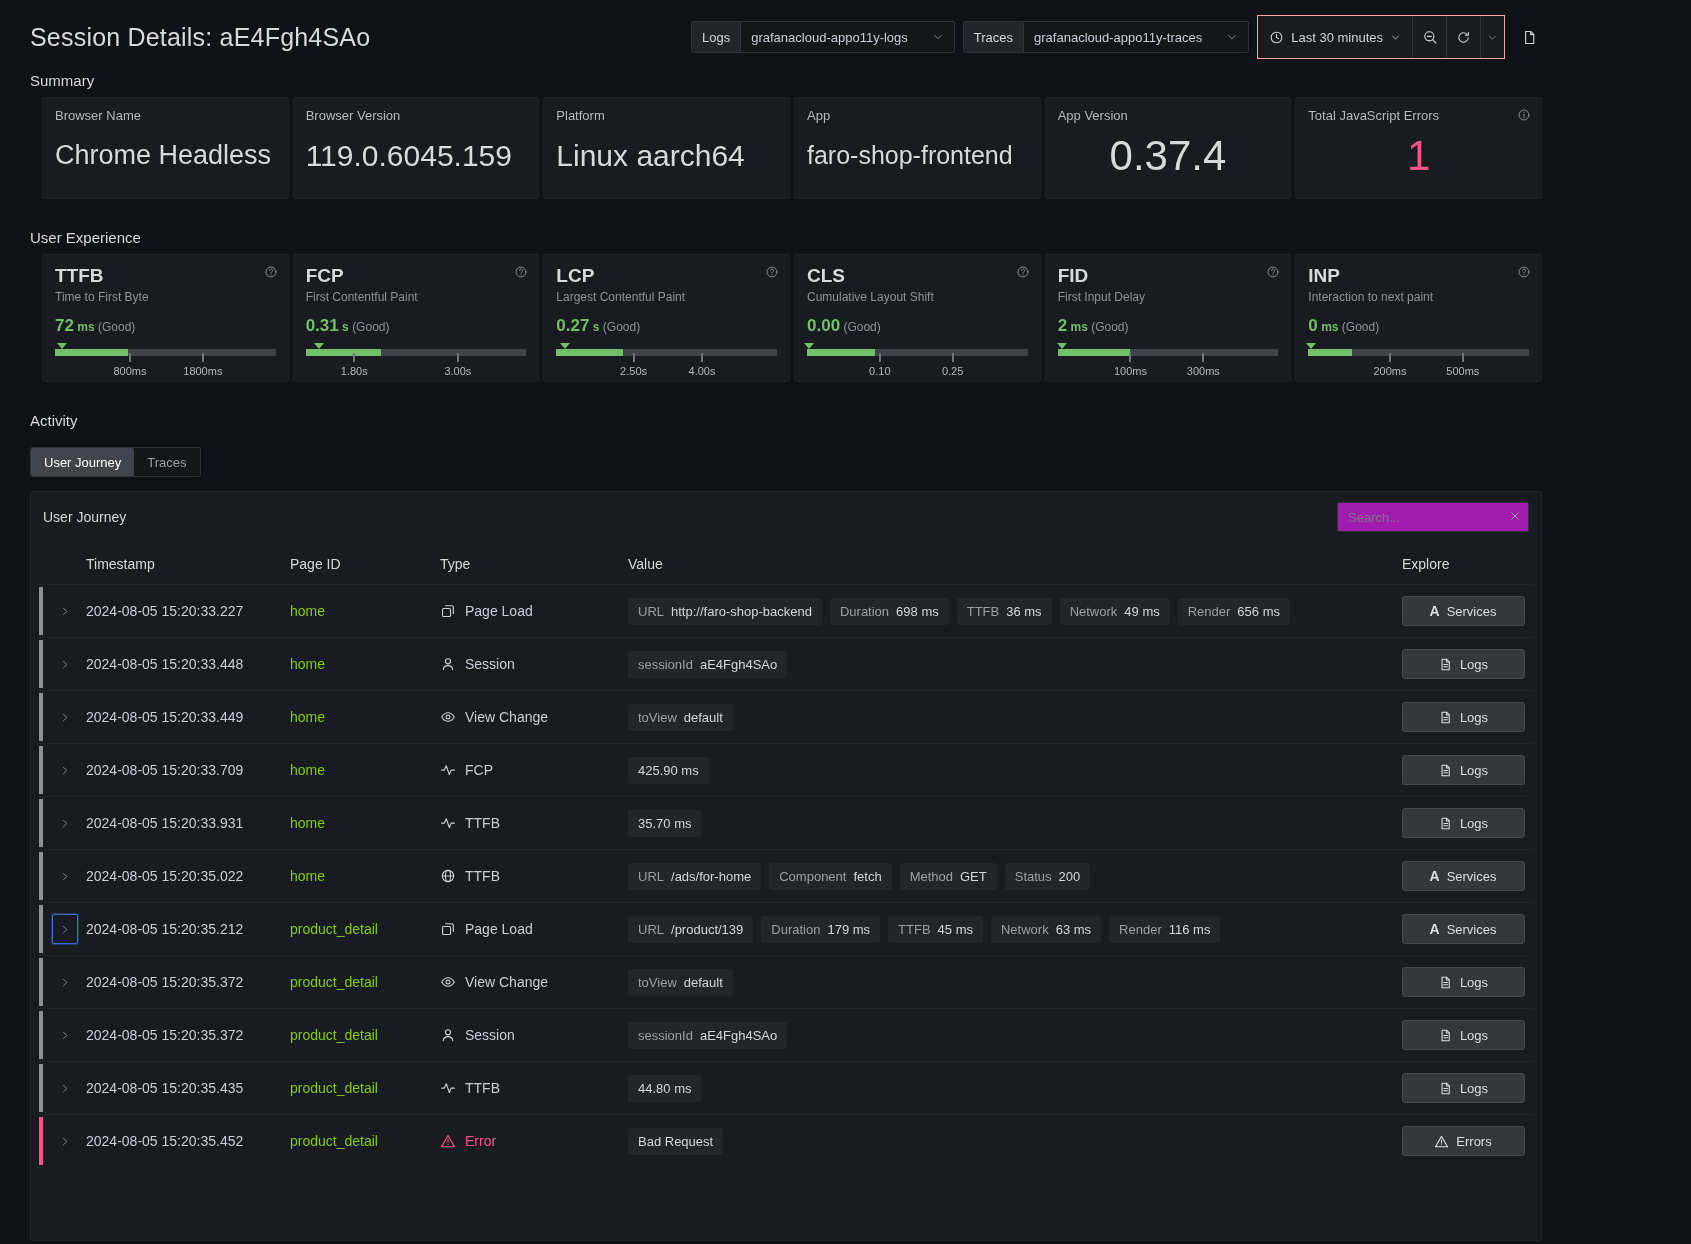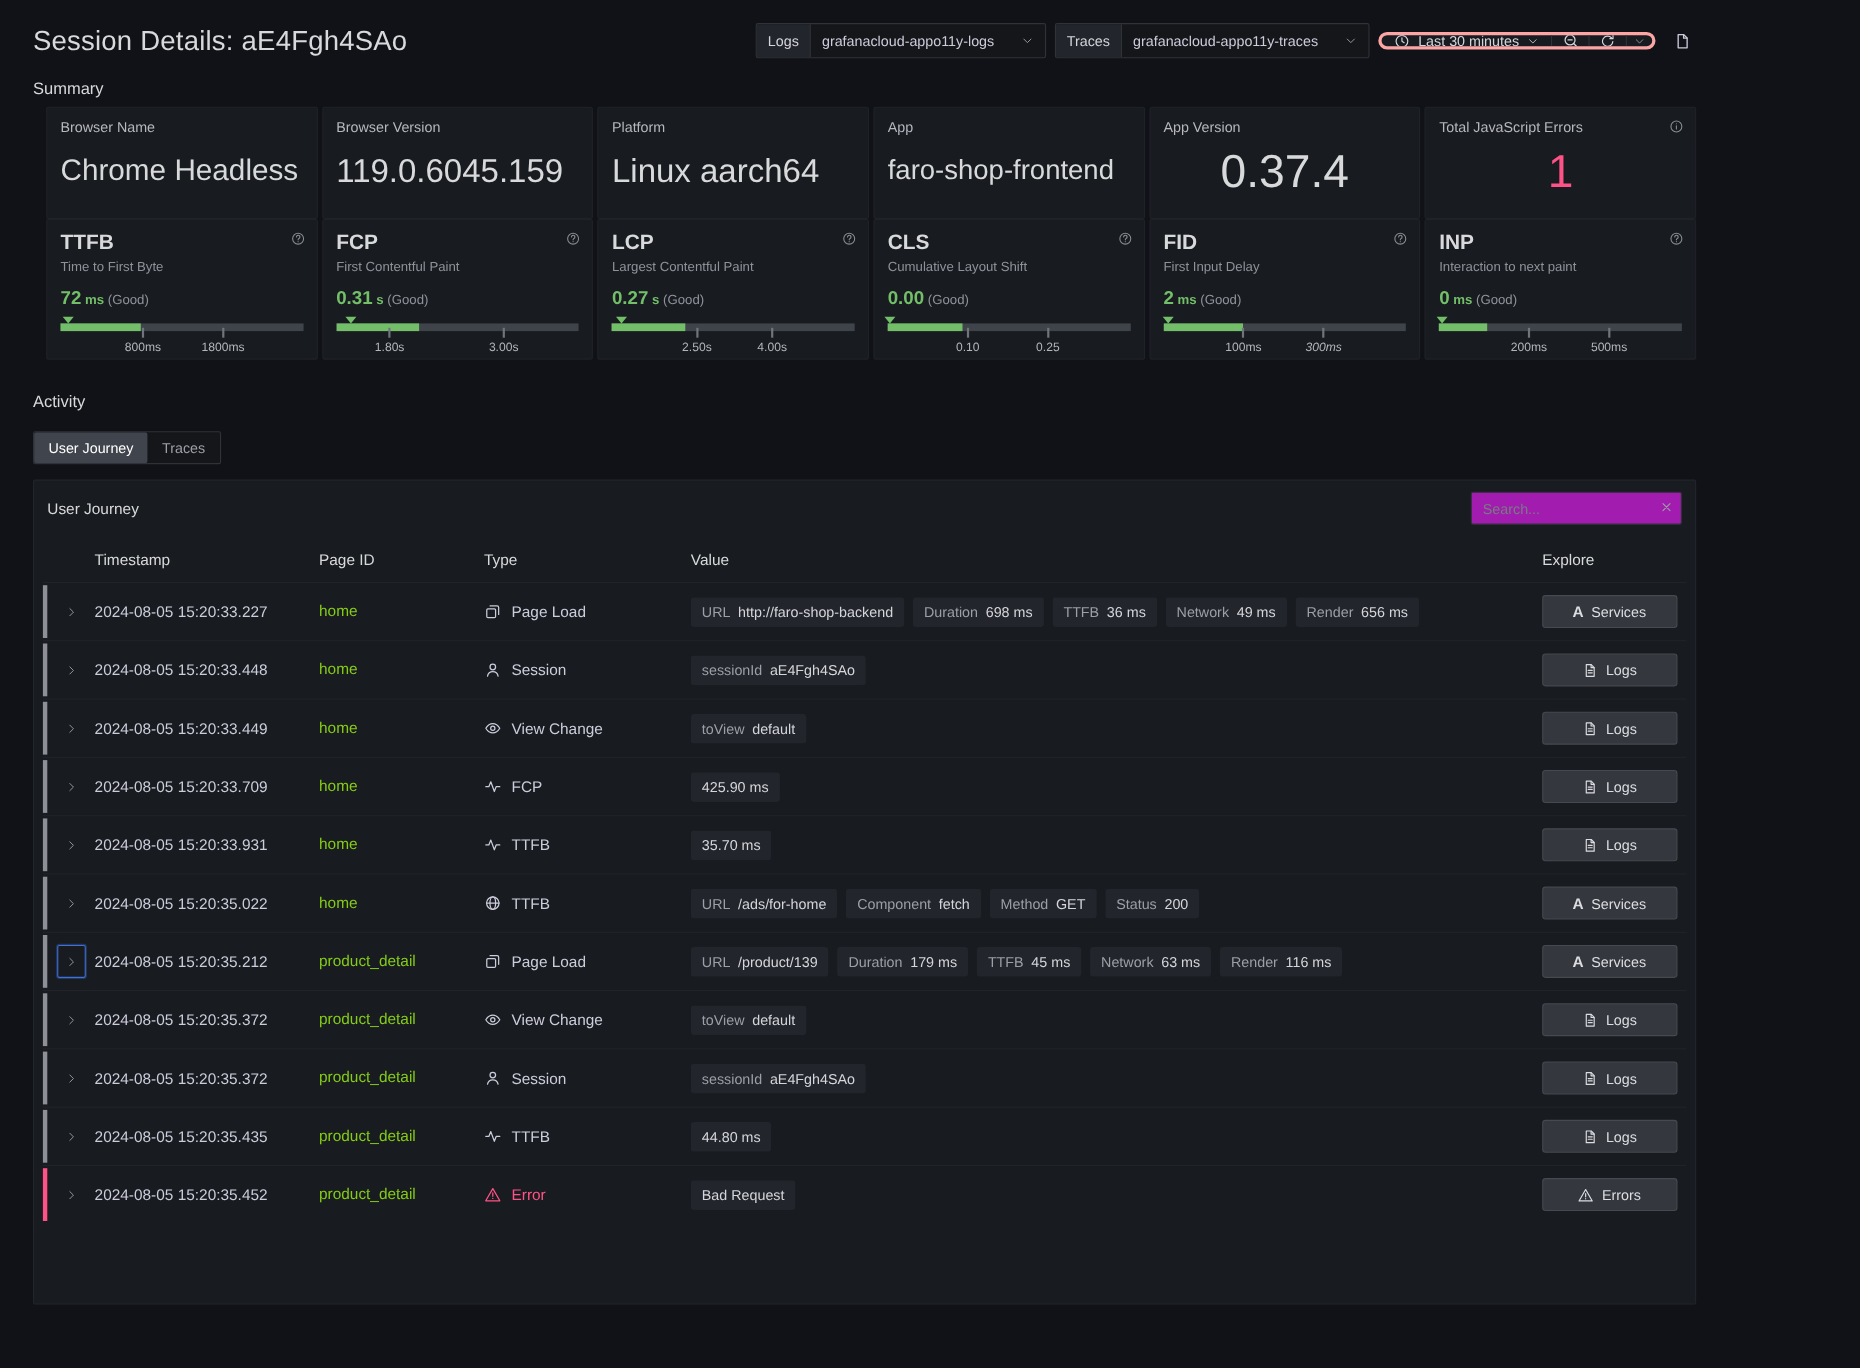--- a/index.html
+++ b/index.html
@@ -15,21 +15,21 @@
   .ic { fill: none; stroke: currentColor; stroke-width: 1.7; stroke-linecap: round; stroke-linejoin: round; display: block; }
 
   
   .topbar { display: flex; justify-content: space-between; align-items: center; height: 34px; }
   .page-title { margin: 0; font-size: 25px; font-weight: 500; color: #d8d9da; letter-spacing: .2px; }
   .controls { display: flex; align-items: center; gap: 8px; }
   .field-group { display: flex; align-items: stretch; height: 32px; border: 1px solid #2f3238; border-radius: 2px; overflow: hidden; background: #141619; }
   .field-label { display: flex; align-items: center; padding: 0 10px; background: #22252b; font-size: 13px; font-weight: 500; color: #d5d6db; border-right: 1px solid #2f3238; }
   .field-select { display: flex; align-items: center; gap: 24px; padding: 0 10px; font-size: 13px; color: #ccccdc; cursor: pointer; }
   .field-select .caret { color: #9d9fa8; }
-  .btn-group { display: flex; height: 16px; border: 3px solid #fca5a5; border-radius: 10px; overflow: hidden; background: #181b1f; }
+  .btn-group { display: flex; height: 44px; border: 1px solid #fca5a5; border-radius: 0; overflow: hidden; background: #181b1f; }
   .tb-btn { display: flex; align-items: center; gap: 7px; padding: 0 11px; font-size: 13px; font-weight: 500; color: #d5d6db; background: transparent; border: none; border-left: 1px solid #2f3238; cursor: pointer; font-family: inherit; }
   .btn-group .tb-btn:first-child { border-left: none; }
   .icon-btn { width: 34px; justify-content: center; padding: 0; }
   .caret-btn { width: 24px; justify-content: center; padding: 0; color: #9d9fa8; }
   .solo-icon { background: none; border: none; color: #ccccdc; padding: 4px; margin-left: 4px; cursor: pointer; }
 
   
   .section-h { font-size: 15px; font-weight: 500; color: #d8d9da; margin: 18px 0 8px; }
   .section-h.spaced { margin-top: 30px; }
 
@@ -257,20 +257,21 @@
         <svg class="ic" width="14" height="14">
             <use href="#i-info"></use>
           </svg>
       </button>
       <div class="card-title">Total JavaScript Errors</div>
       <div class="s-value">1</div>
     </div>
   </div>
 
   
+  <div class="section-h spaced">User Experience</div>
   <div class="grid6">
       <div class="card ux-card">
     <button class="info-ic">
       <svg class="ic" width="14" height="14">
             <use href="#i-help"></use>
           </svg>
     </button>
     <div class="ux-abbr">TTFB</div>
     <div class="ux-name">Time to First Byte</div>
     <div class="ux-valrow">
@@ -370,21 +371,21 @@
       <span class="ux-unit">ms</span>
       <span class="ux-rating">(Good)</span>
     </div>
     <div class="gauge">
       <div class="gauge-bar"></div>
       <div class="gauge-fill" style="width: 33%;"></div>
       <div class="gauge-ptr" style="left: 2%;"></div>
     <div class="gauge-tick" style="left: 33%;"></div>
           <div class="gauge-tick-label" style="left: 33%;">100ms</div>
           <div class="gauge-tick" style="left: 66%;"></div>
-          <div class="gauge-tick-label" style="left: 66%; font-style: italic;">300ms</div>
+          <div class="gauge-tick-label" style="left: 66%;">300ms</div>
         </div>
   </div>
       <div class="card ux-card">
     <button class="info-ic">
       <svg class="ic" width="14" height="14">
             <use href="#i-help"></use>
           </svg>
     </button>
     <div class="ux-abbr">INP</div>
     <div class="ux-name">Interaction to next paint</div>

